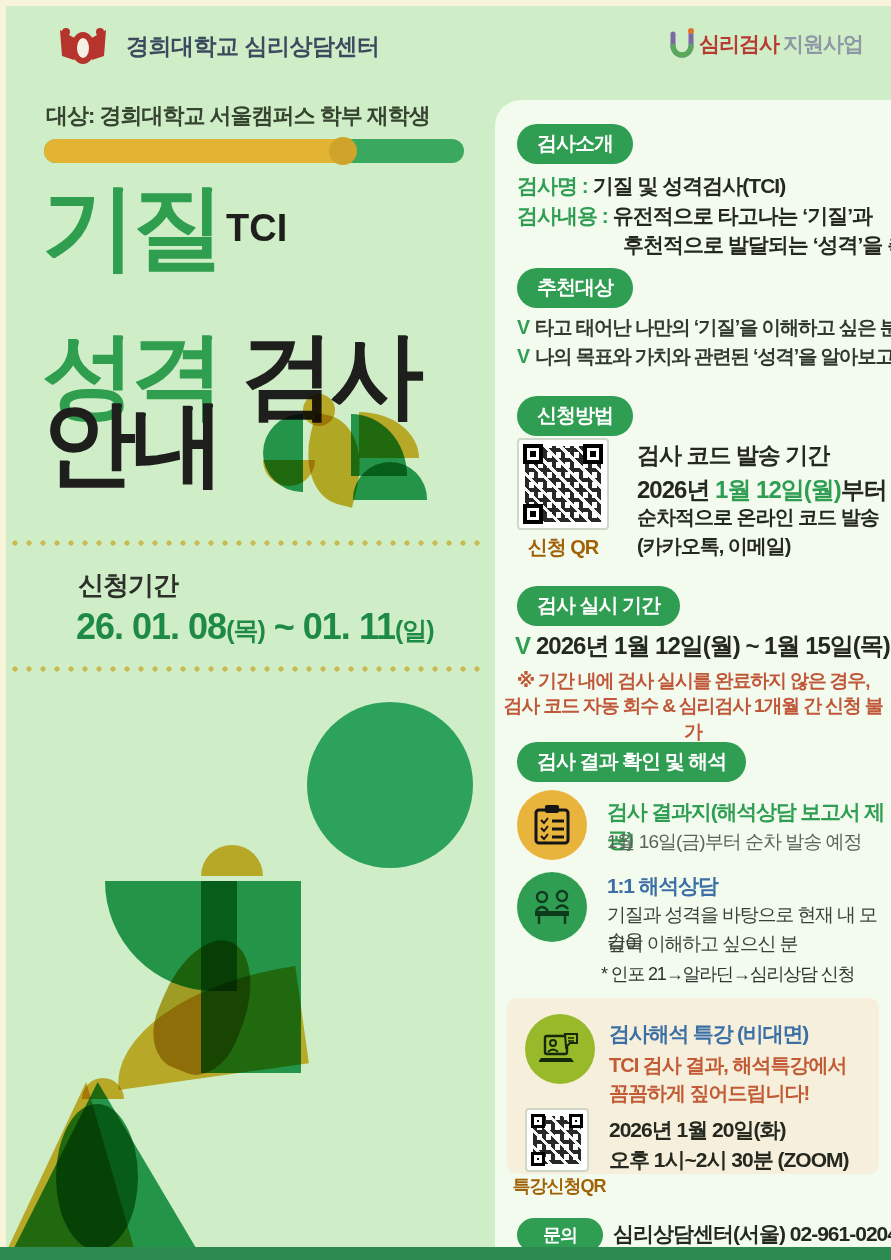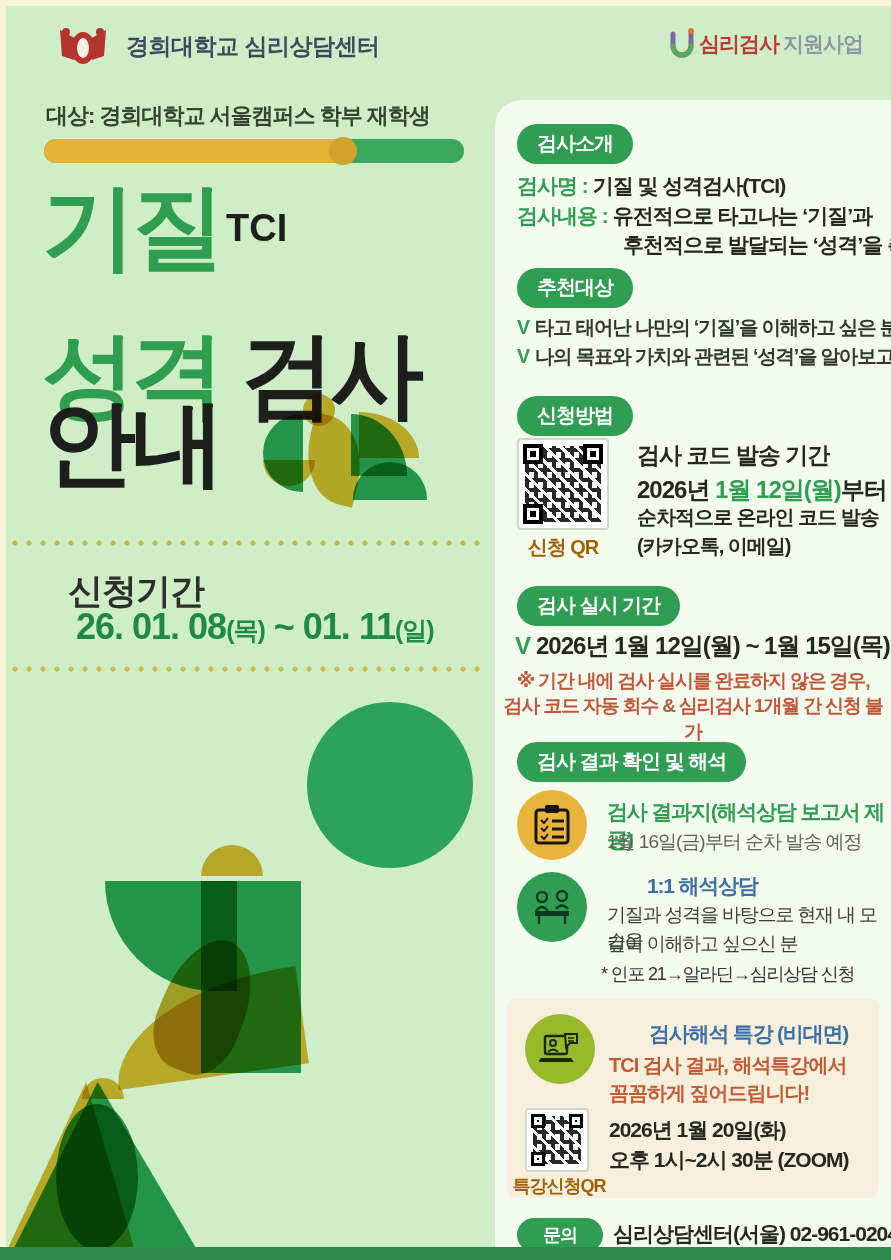--- a/index.html
+++ b/index.html
@@ -34,21 +34,21 @@
   .progressbar { position:absolute; left:44px; top:139px; width:420px; height:24px; border-radius:12px; background:#3aa85e; overflow:visible; }
   .progress-fill { position:absolute; left:0; top:0; width:305px; height:24px; border-radius:12px; background:#e3b433; }
   .progress-knob { position:absolute; left:285px; top:-2px; width:28px; height:28px; border-radius:50%; background:#d0a42b; }
 
   .title-line { position:absolute; left:42px; font-size:94px; font-weight:900; letter-spacing:-5px; line-height:1; }
   .t-green { color:#2f9e4f; } .t-black { color:#1e1f1c; }
   .title-tci { font-size:38px; font-weight:800; color:#1e1f1c; letter-spacing:0; margin-left:6px; vertical-align:18px; }
 
   .dotline { position:absolute; left:8px; width:476px; height:6px;
     background-image:radial-gradient(circle 2.6px, #c9ba52 97%, rgba(0,0,0,0)); background-size:14px 6px; background-repeat:repeat-x; }
-  .apply-label { position:absolute; left:68px; top:568px; font-size:35px; font-weight:700; color:#2c2f2a; letter-spacing:-1px; }
+  .apply-label { position:absolute; left:78px; top:568px; font-size:26px; font-weight:700; color:#2c2f2a; letter-spacing:-1px; }
   .apply-date { position:absolute; left:76px; top:606px; color:#1f8a47; font-weight:900; letter-spacing:-1px; white-space:nowrap; }
   .apply-date .big { font-size:36px; } .apply-date .small { font-size:25px; font-weight:800; }
 
   
   .shape { position:absolute; mix-blend-mode:multiply; }
   .deco-title { position:absolute; left:255px; top:388px; width:185px; height:152px; }
   .big-circle { position:absolute; left:307px; top:702px; width:166px; height:166px; border-radius:50%; background:#2da25d; }
   .deco-mid { position:absolute; left:105px; top:845px; width:205px; height:250px; }
   .deco-mtn { position:absolute; left:8px; top:1078px; width:210px; height:170px; }
 
@@ -71,24 +71,24 @@
     background-image:repeating-linear-gradient(45deg,rgba(255,255,255,.95) 0 3px,rgba(0,0,0,0) 3px 11px); }
   .finder { position:absolute; width:20px; height:20px; border:4px solid #000; background:#fff; }
   .finder::after { content:""; position:absolute; inset:3px; background:#000; }
   .f-tl { left:4px; top:4px; } .f-tr { right:4px; top:4px; } .f-bl { left:4px; bottom:4px; }
   .qr-label { position:absolute; color:#a16207; font-weight:800; font-size:20px; letter-spacing:-1px; text-align:center; }
 
   .warn { position:absolute; width:100%; text-align:center; color:#bf5738; font-weight:800; font-size:19px; letter-spacing:-1.2px; }
   .icon-circle { position:absolute; width:70px; height:70px; border-radius:50%; display:flex; align-items:center; justify-content:center; }
   .ic-yellow { background:#e9b43c; } .ic-green { background:#2f9e52; } .ic-lime { background:#97b92a; }
   .item-title-green { color:#2f9e52; font-weight:800; font-size:21px; letter-spacing:-1.2px; }
-  .item-title-blue  { color:#3c6fa5; font-weight:800; font-size:21px; letter-spacing:-1.2px;margin-left:40px; }
+  .item-title-blue  { color:#3c6fa5; font-weight:800; font-size:21px; letter-spacing:-1.2px; }
   .item-sub { color:#5d6358; font-size:19px; letter-spacing:-1px; }
   .item-body { color:#3c4137; font-size:19px; letter-spacing:-1.2px; }
-  .lecture-box { position:absolute; left:12px; top:898px; width:372px; height:200px; background:#f5efdb; border-radius:10px; }
+  .lecture-box { position:absolute; left:12px; top:898px; width:372px; height:176px; background:#f5efdb; border-radius:10px; }
   .red-line { color:#c25a36; font-weight:800; font-size:20px; letter-spacing:-1px; }
   .footer-bar { position:absolute; left:0; bottom:0; width:891px; height:13px; background:#2e8b50; z-index:9; }
 </style>
 </head>
 <body>
 
 <div class="page">
   <div class="bg-left"></div>
   <div class="edge-top"></div>
   <div class="edge-left"></div>

